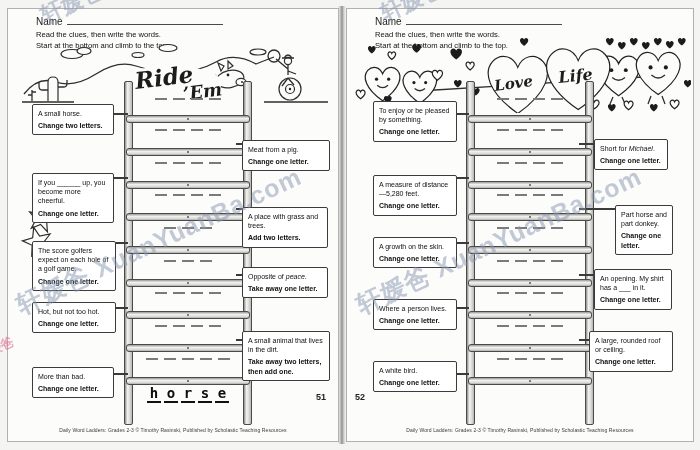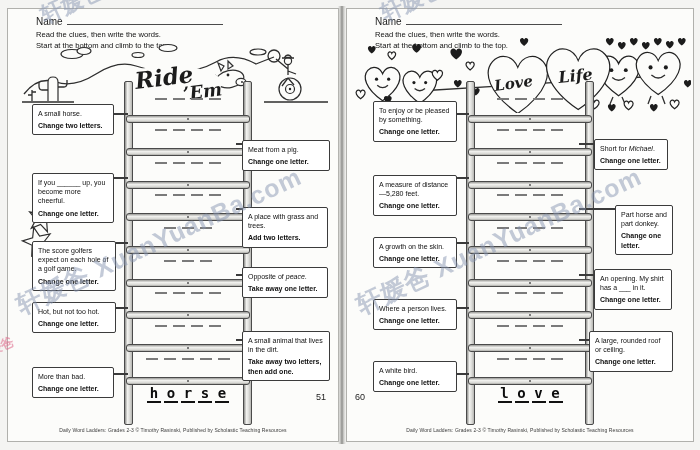--- a/index.html
+++ b/index.html
@@ -23,21 +23,21 @@
         background:linear-gradient(90deg,#8e8e8b,#f1f1ee 35%,#e3e3e0 60%,#b6b6b2)}
   .post.l{left:0}.post.r{right:0}
   .rung{position:absolute;left:2px;right:2px;height:8px;border:1px solid #4a4a4a;border-radius:3px;box-sizing:border-box;
         background:linear-gradient(180deg,#999996,#f1f1ee 40%,#d8d8d4 80%,#a9a9a5)}
   .rung i{position:absolute;left:50%;top:50%;width:2px;height:2px;margin:-1px;background:#555;border-radius:50%}
   .dashrow{position:absolute;left:12px;right:12px;display:flex;justify-content:center;gap:6px;height:3px}
   .dash{width:12px;height:2px;background:#7a7a7a}
   .word{position:absolute;left:0;right:0;text-align:center;font-family:"DejaVu Sans Mono",monospace;
         font-weight:bold;font-size:14px;color:#0d0d0d;letter-spacing:0}
   .word span{display:inline-block;width:14px;margin:0 1.5px;border-bottom:2px solid #111;line-height:1.15}
-  .pgnum{position:absolute;top:383px;font-size:9px;font-weight:normal;color:#222}
+  .pgnum{position:absolute;top:383px;font-size:9px;font-weight:bold;color:#222}
   .footer{position:absolute;left:0;right:0;bottom:8px;text-align:center;font-size:5px;color:#3a3a3a;letter-spacing:.1px}
   .wm{position:absolute;white-space:nowrap;pointer-events:none;z-index:50;font-weight:bold;
       color:rgba(136,150,178,.5)}
   .wm.big{font-size:25px;letter-spacing:1px;transform-origin:0 50%;transform:rotate(-25deg)}
   .wm.frag{font-size:22px;transform-origin:0 50%;transform:rotate(-25deg)}
   .wm.pink{color:rgba(224,112,144,.6);font-size:13px;transform:rotate(-25deg)}
   svg .ln{stroke:#2e2e2e;stroke-width:1.3;fill:none;vector-effect:non-scaling-stroke}
   svg .wt{fill:#fcfcfa;stroke:#2e2e2e;stroke-width:1.2;vector-effect:non-scaling-stroke}
   svg .hf{fill:#1c1c1c;stroke:none}
   svg .ho{fill:#fcfcfa;stroke:#222;stroke-width:1.2}
@@ -388,21 +388,20 @@
         <span class="dash"></span>
         <span class="dash"></span>
         <span class="dash"></span>
       </div>
       <div class="dashrow" style="top:277px">
         <span class="dash"></span>
         <span class="dash"></span>
         <span class="dash"></span>
         <span class="dash"></span>
       </div>
-      <div class="word" style="top:304px"><span>l</span><span>o</span><span>v</span><span>e</span></div>
     </div>
 
   <div class="clue" style="left:26px;top:92px;width:84px">
     <div>To enjoy or be pleased by something.</div>
     <div class="ins">Change one letter.</div>
   </div>
   <div class="clue" style="left:26px;top:166px;width:84px">
     <div>A measure of distance—5,280 feet.</div>
     <div class="ins">Change one letter.</div>
   </div>
@@ -439,21 +438,21 @@
   <div class="conn" style="left:106px;top:104px;width:16px"></div>
   <div class="conn" style="left:106px;top:168px;width:16px"></div>
   <div class="conn" style="left:106px;top:233px;width:16px"></div>
   <div class="conn" style="left:106px;top:298px;width:16px"></div>
   <div class="conn" style="left:106px;top:364px;width:16px"></div>
   <div class="conn" style="left:232px;top:134px;width:17px"></div>
   <div class="conn" style="left:232px;top:199px;width:38px"></div>
   <div class="conn" style="left:232px;top:265px;width:17px"></div>
   <div class="conn" style="left:232px;top:330px;width:12px"></div>
 
-  <div class="pgnum" style="left:8px">60</div>
+  <div class="pgnum" style="left:8px">52</div>
   <div class="footer">Daily Word Ladders: Grades 2-3 © Timothy Rasinski, Published by Scholastic Teaching Resources</div>
 </div>
 
 <div class="spine"></div>
 
 <div class="wm frag" style="left:42px;top:2px">轩媛爸 Xu</div>
 <div class="wm frag" style="left:382px;top:0px">轩媛爸 Xu</div>
 <div class="wm big" style="left:18px;top:290px">轩媛爸 XuanYuanBa.com</div>
 <div class="wm big" style="left:358px;top:290px">轩媛爸 XuanYuanBa.com</div>
 <div class="wm pink" style="left:-24px;top:340px">轩媛爸</div>

